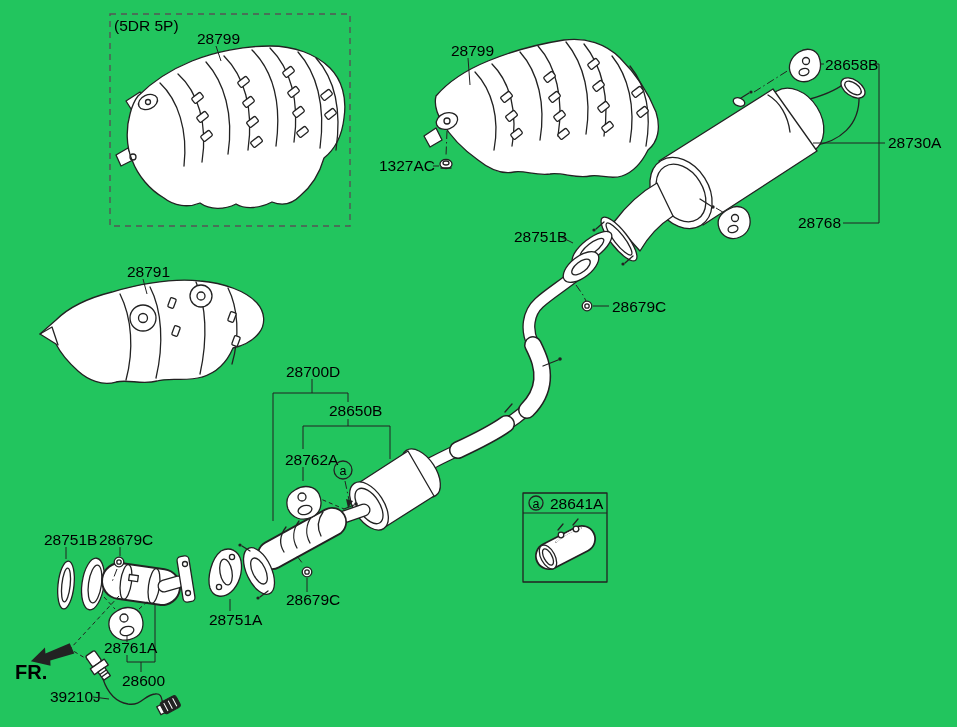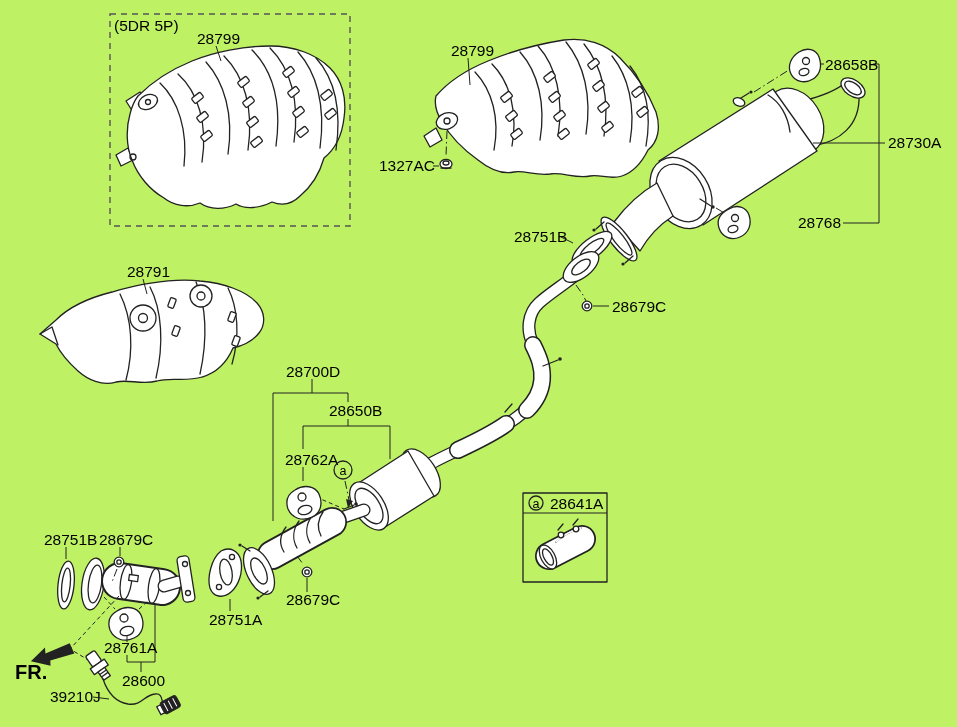--- a/index.html
+++ b/index.html
@@ -1,16 +1,16 @@
 <!DOCTYPE html>
 <html><head>
 <meta charset="utf-8">
 <style>
   html,body{margin:0;padding:0;background:#fff;}
-  .stage{position:relative;width:957px;height:727px;background:#bef264;overflow:hidden;}
+  .stage{position:relative;width:957px;height:727px;background:#22c55e;overflow:hidden;}
   svg{display:block;}
   .s  {stroke:#222;fill:none;stroke-width:1.3;stroke-linecap:round;stroke-linejoin:round;}
   .sf {stroke:#222;fill:#fff;stroke-width:1.3;stroke-linejoin:round;}
   .fk {fill:#222;stroke:none;}
   .pipe {stroke:#222;fill:none;stroke-width:13;stroke-linecap:round;stroke-linejoin:round;}
   .pipei{stroke:#fff;fill:none;stroke-width:10.4;stroke-linecap:round;stroke-linejoin:round;}
   .slv {stroke:#222;fill:none;stroke-width:18;stroke-linecap:round;}
   .slvi{stroke:#fff;fill:none;stroke-width:15;stroke-linecap:round;}
   .cat {stroke:#222;fill:none;stroke-width:30;stroke-linecap:round;}
   .cati{stroke:#fff;fill:none;stroke-width:26.5;stroke-linecap:round;}

